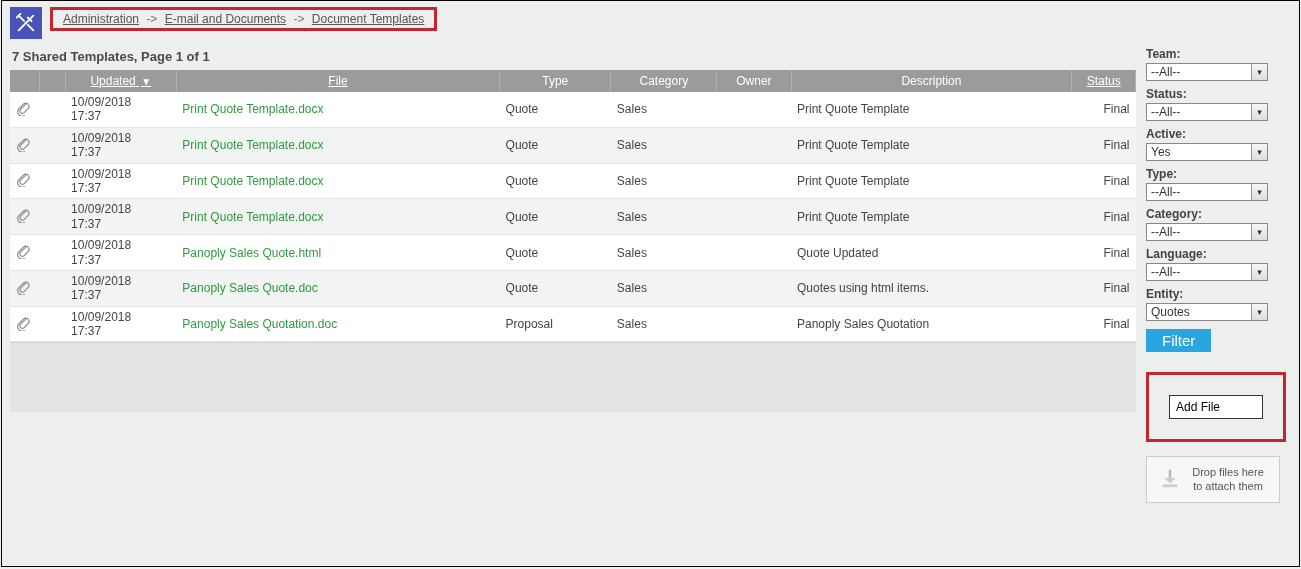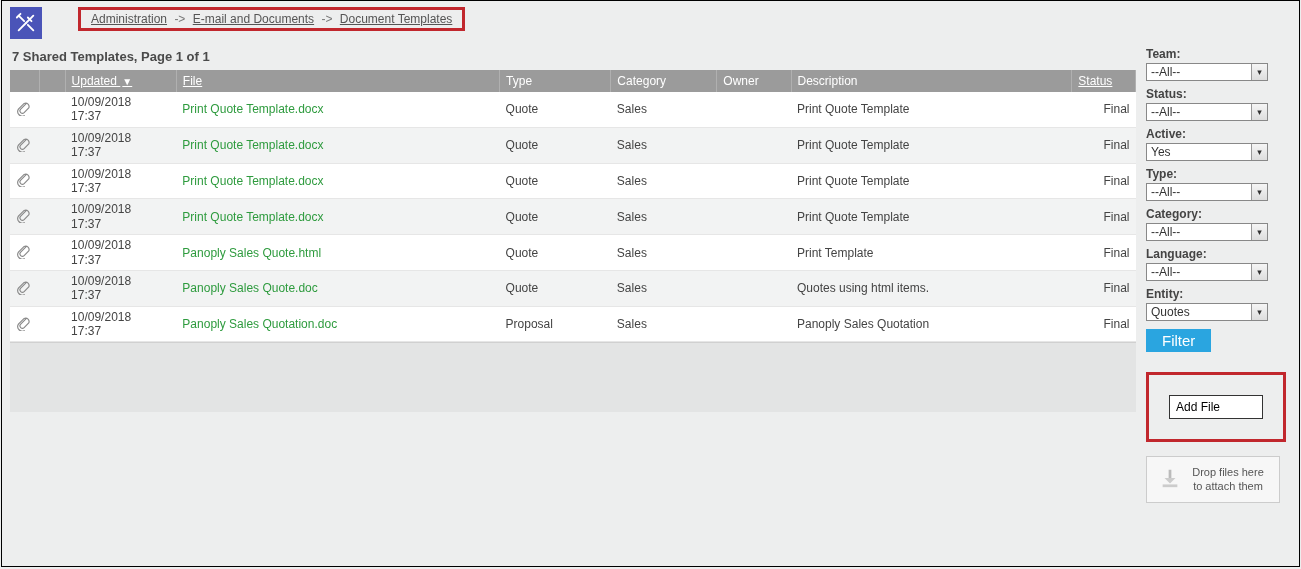--- a/index.html
+++ b/index.html
@@ -17,21 +17,20 @@
     height: 567px;
     margin: 0 auto;
     position: relative;
     background: #edeeee;
     overflow: hidden;
   }
   .topbar {
     display: flex;
     align-items: flex-start;
     padding: 6px 8px 2px 8px;
-    gap: 28px;
   }
   .tool-icon {
     width: 32px;
     height: 32px;
     background: #4a54b8;
     display: flex;
     align-items: center;
     justify-content: center;
     flex: 0 0 32px;
   }
@@ -67,21 +66,21 @@
     width: 100%;
     border-collapse: collapse;
     background: #fff;
     table-layout: fixed;
   }
   table.grid thead th {
     background: #9b9b9b;
     color: #fff;
     font-weight: normal;
     font-size: 12px;
-    text-align: left;
+    text-align: center;
     padding: 4px 6px;
     border-right: 1px solid #b0b0b0;
     white-space: nowrap;
     overflow: hidden;
   }
   table.grid thead th.sortable { text-decoration: underline; cursor: pointer; }
   table.grid thead th .arrow { font-size: 10px; margin-left: 2px; }
   table.grid tbody tr { border-bottom: 1px solid #e6e6e6; }
   table.grid tbody tr:nth-child(even) { background: #f2f3f3; }
   table.grid tbody td {
@@ -351,21 +350,21 @@
                   </svg></span></td>
               <td></td>
               <td class="date-cell">
                 <span class="d1">10/09/2018</span>
                 <span class="d2">17:37</span>
               </td>
               <td><a class="file-link">Panoply Sales Quote.html</a></td>
               <td>Quote</td>
               <td>Sales</td>
               <td></td>
-              <td>Print Template</td>
+              <td>Quote Updated</td>
               <td class="status">Final</td>
             </tr>
             <tr>
               <td><span class="clip"><svg width="14" height="16" viewBox="0 0 24 28">
                     <path d="M18 6 L8 16 a4 4 0 0 0 6 6 L22 14 a6 6 0 0 0 -8 -8 L4 16 a8 8 0 0 0 11 11" fill="none" stroke="#888" stroke-width="2"></path>
                   </svg></span></td>
               <td></td>
               <td class="date-cell">
                 <span class="d1">10/09/2018</span>
                 <span class="d2">17:37</span>

